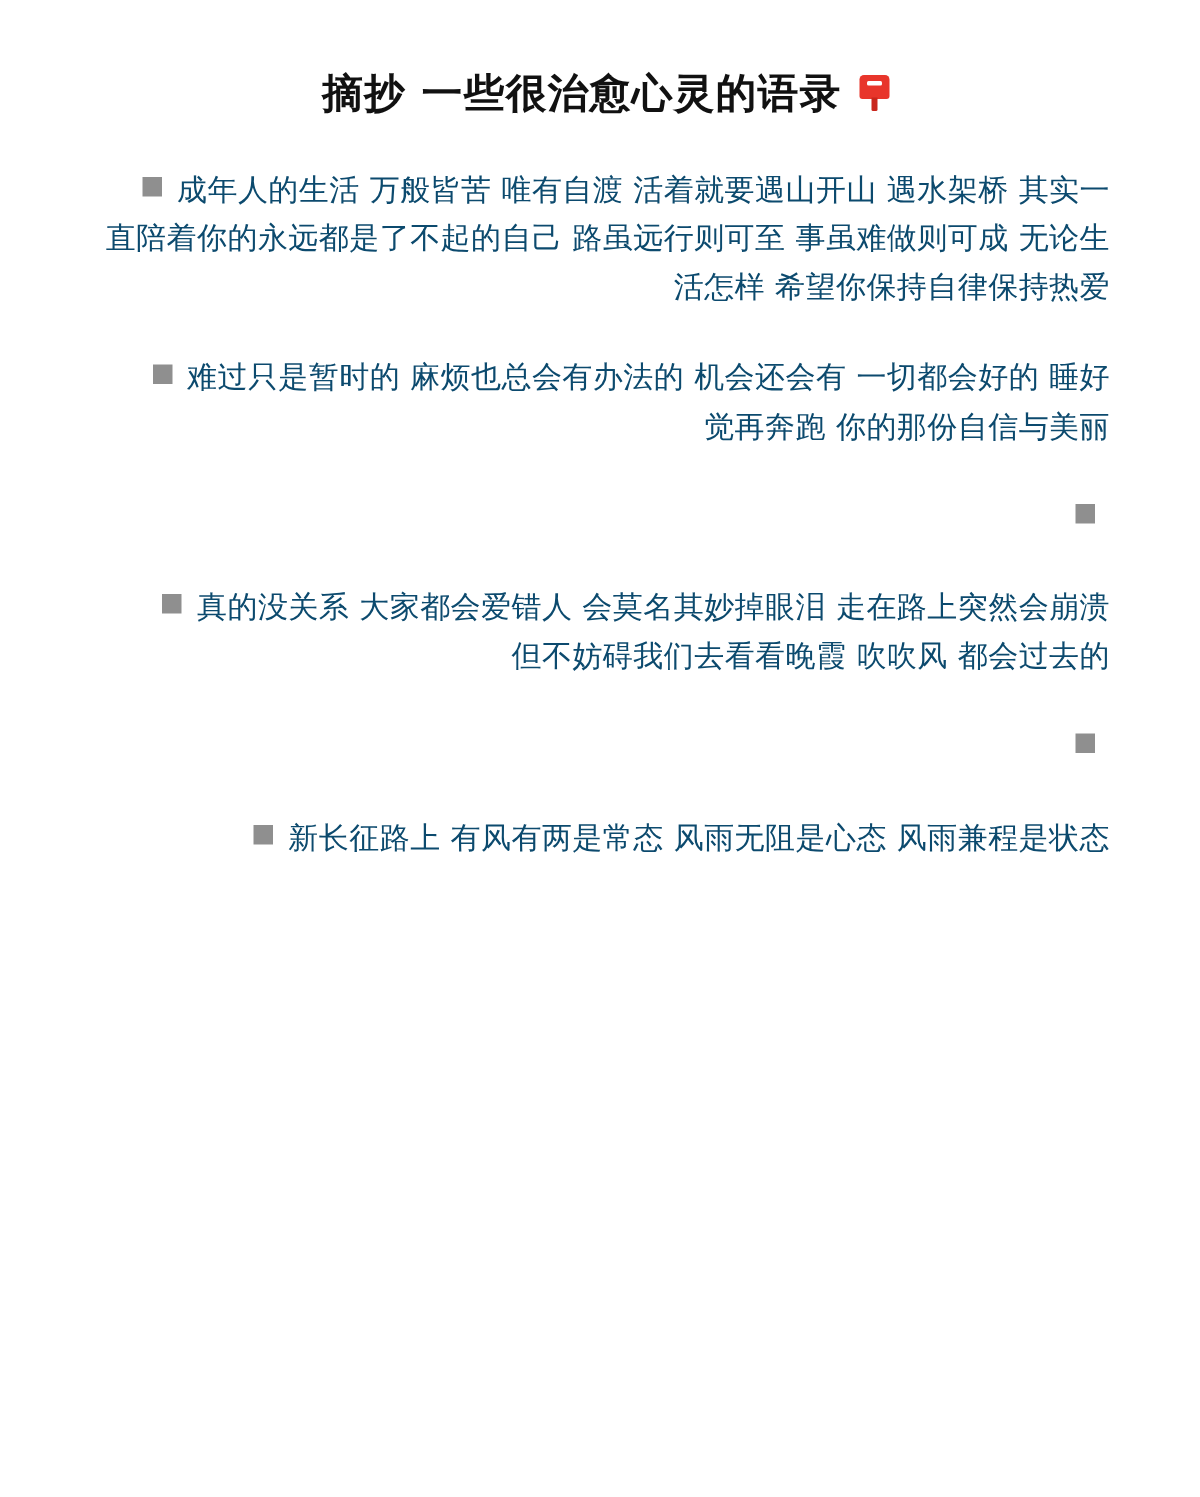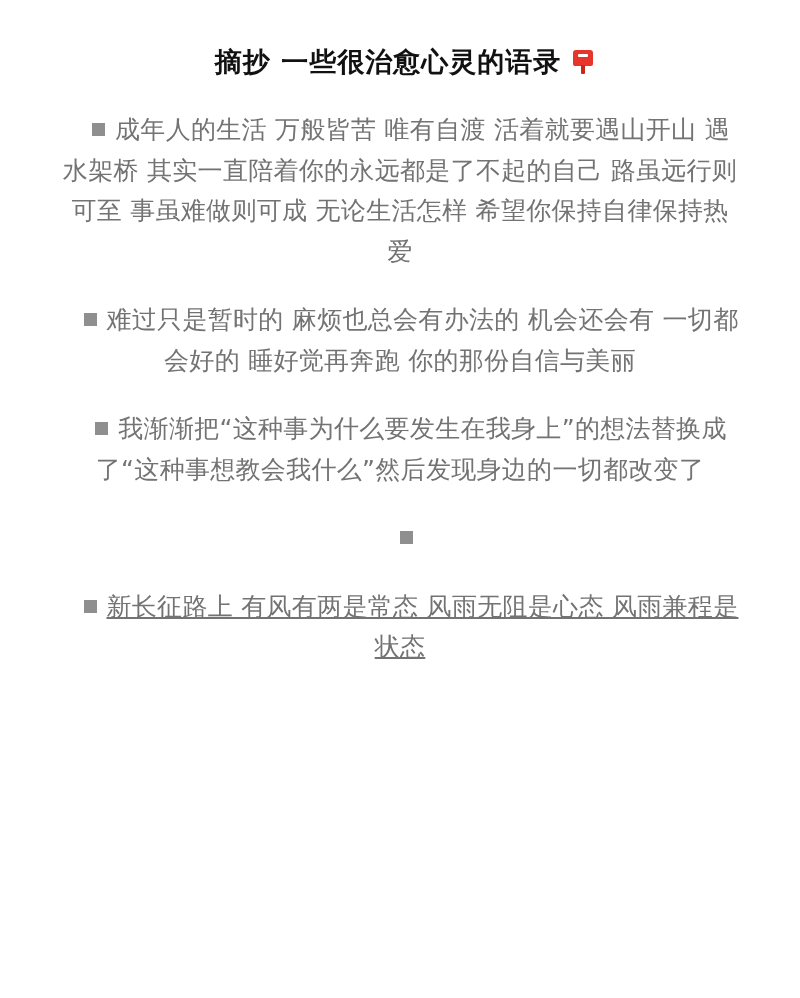--- a/index.html
+++ b/index.html
@@ -66,29 +66,28 @@
     position: absolute;
     left: 10px;
     top: 16px;
     width: 4px;
     height: 9px;
     background: #c9261d;
     border-radius: 0 0 1px 1px;
   }
   .para {
     margin: 0 0 28px 0;
-    font-size: 25px;
+    font-size: 20px;
     line-height: 1.62;
     letter-spacing: 0.3px;
-    color: #737373;
-    text-align: center;
+    color: #0c4a6e;
+    text-align: right;
   }
   .para:last-child {
     margin-bottom: 0;
-    text-decoration: underline;
   }
   .bullet {
     display: inline-block;
     width: 13px;
     height: 13px;
     background: #8f8f8f;
     vertical-align: 2px;
     margin-right: 10px;
     margin-left: 22px;
   }
@@ -103,18 +102,19 @@
     <span class="mailbox-icon">
       <span class="box"></span>
       <span class="slot"></span>
       <span class="post"></span>
     </span>
   </div>
 
   <div class="body">
     <p class="para"><span class="bullet"></span><span>成年人的生活 万般皆苦 唯有自渡 活着就要遇山开山 遇水架桥 其实一直陪着你的永远都是了不起的自己 路虽远行则可至 事虽难做则可成 无论生活怎样 希望你保持自律保持热爱</span></p>
     <p class="para"><span class="bullet"></span><span>难过只是暂时的 麻烦也总会有办法的 机会还会有 一切都会好的 睡好觉再奔跑 你的那份自信与美丽</span></p>
-    <p class="para"><span class="bullet"></span><span>我渐渐把“这种事为什么要发生在我身上”的想法替换成了“这种事想教会我什么”然后发现身边的一切都改变了</span></p>
+    <p class="para"><span class="bullet"></span></p>
+    <p class="para"><span class="bullet"></span><span>真的没关系 大家都会爱错人 会莫名其妙掉眼泪 走在路上突然会崩溃 但不妨碍我们去看看晚霞 吹吹风 都会过去的</span></p>
     <p class="para"><span class="bullet"></span></p>
     <p class="para"><span class="bullet"></span><span>新长征路上 有风有两是常态 风雨无阻是心态 风雨兼程是状态</span></p>
   </div>
 
 </div>
 
 </body></html>

